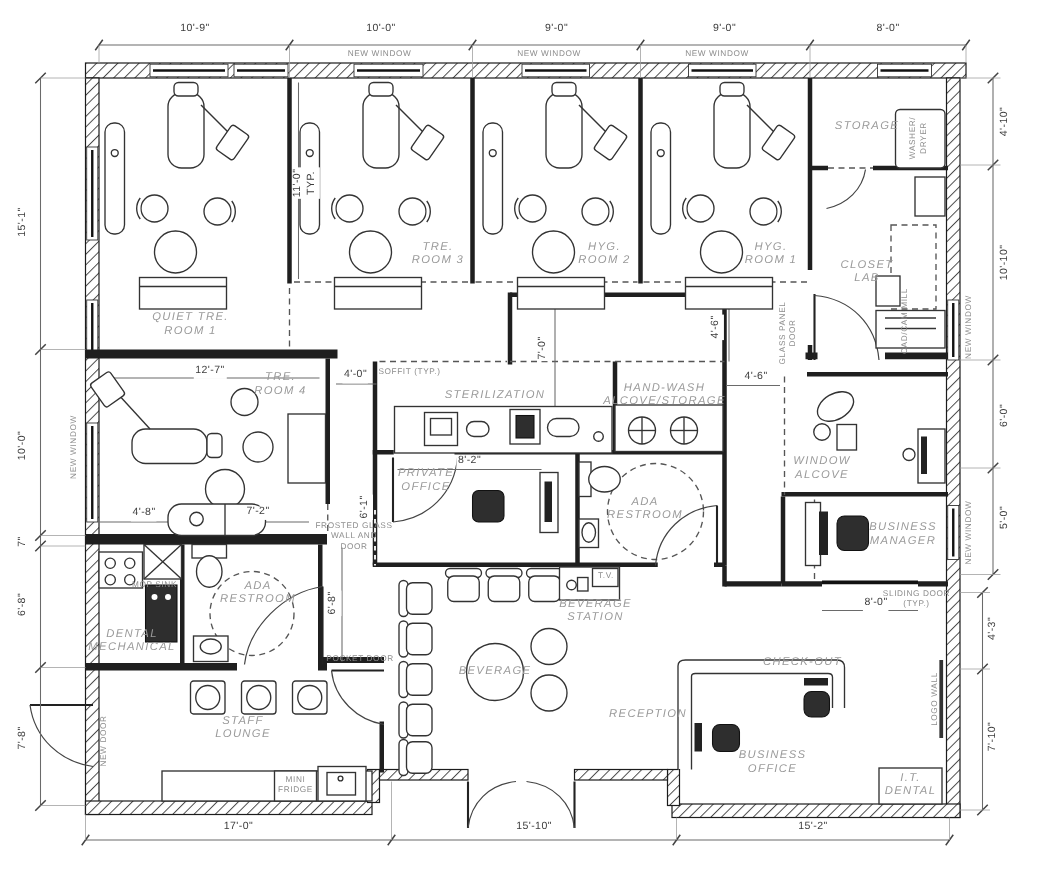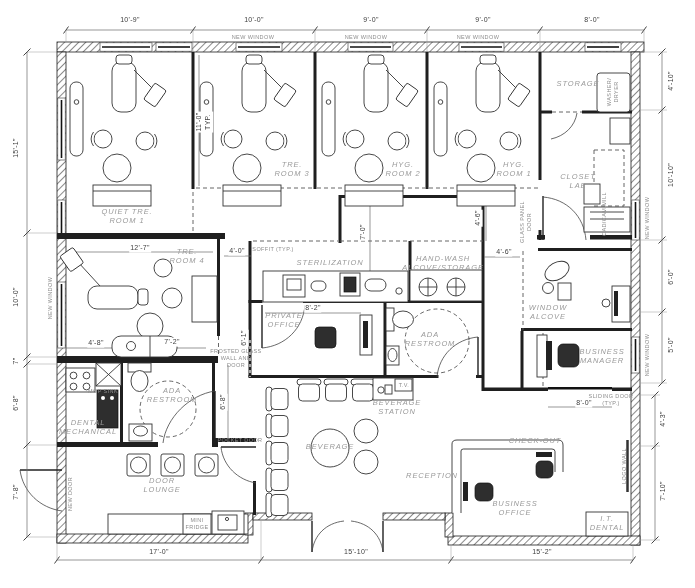--- a/index.html
+++ b/index.html
@@ -440,21 +440,21 @@
 <div class="lbl room" style="left:430px;top:339px">ADA
 RESTROOM</div>
 <div class="lbl room" style="left:548px;top:312px">WINDOW
 ALCOVE</div>
 <div class="lbl room" style="left:602px;top:356px">BUSINESS
 MANAGER</div>
 <div class="lbl room" style="left:172px;top:395px">ADA
 RESTROOM</div>
 <div class="lbl room" style="left:88px;top:427px">DENTAL
 MECHANICAL</div>
-<div class="lbl room" style="left:162px;top:485px">DOOR
+<div class="lbl room" style="left:162px;top:485px">STAFF
 LOUNGE</div>
 <div class="lbl room" style="left:535px;top:441px">CHECK-OUT</div>
 <div class="lbl room" style="left:432px;top:476px">RECEPTION</div>
 <div class="lbl room" style="left:515px;top:508px">BUSINESS
 OFFICE</div>
 <div class="lbl room" style="left:607px;top:523px">I.T.
 DENTAL</div>
 <div class="lbl room" style="left:397px;top:407px">BEVERAGE
 STATION</div>
 <div class="lbl room" style="left:330px;top:447px">BEVERAGE</div>

